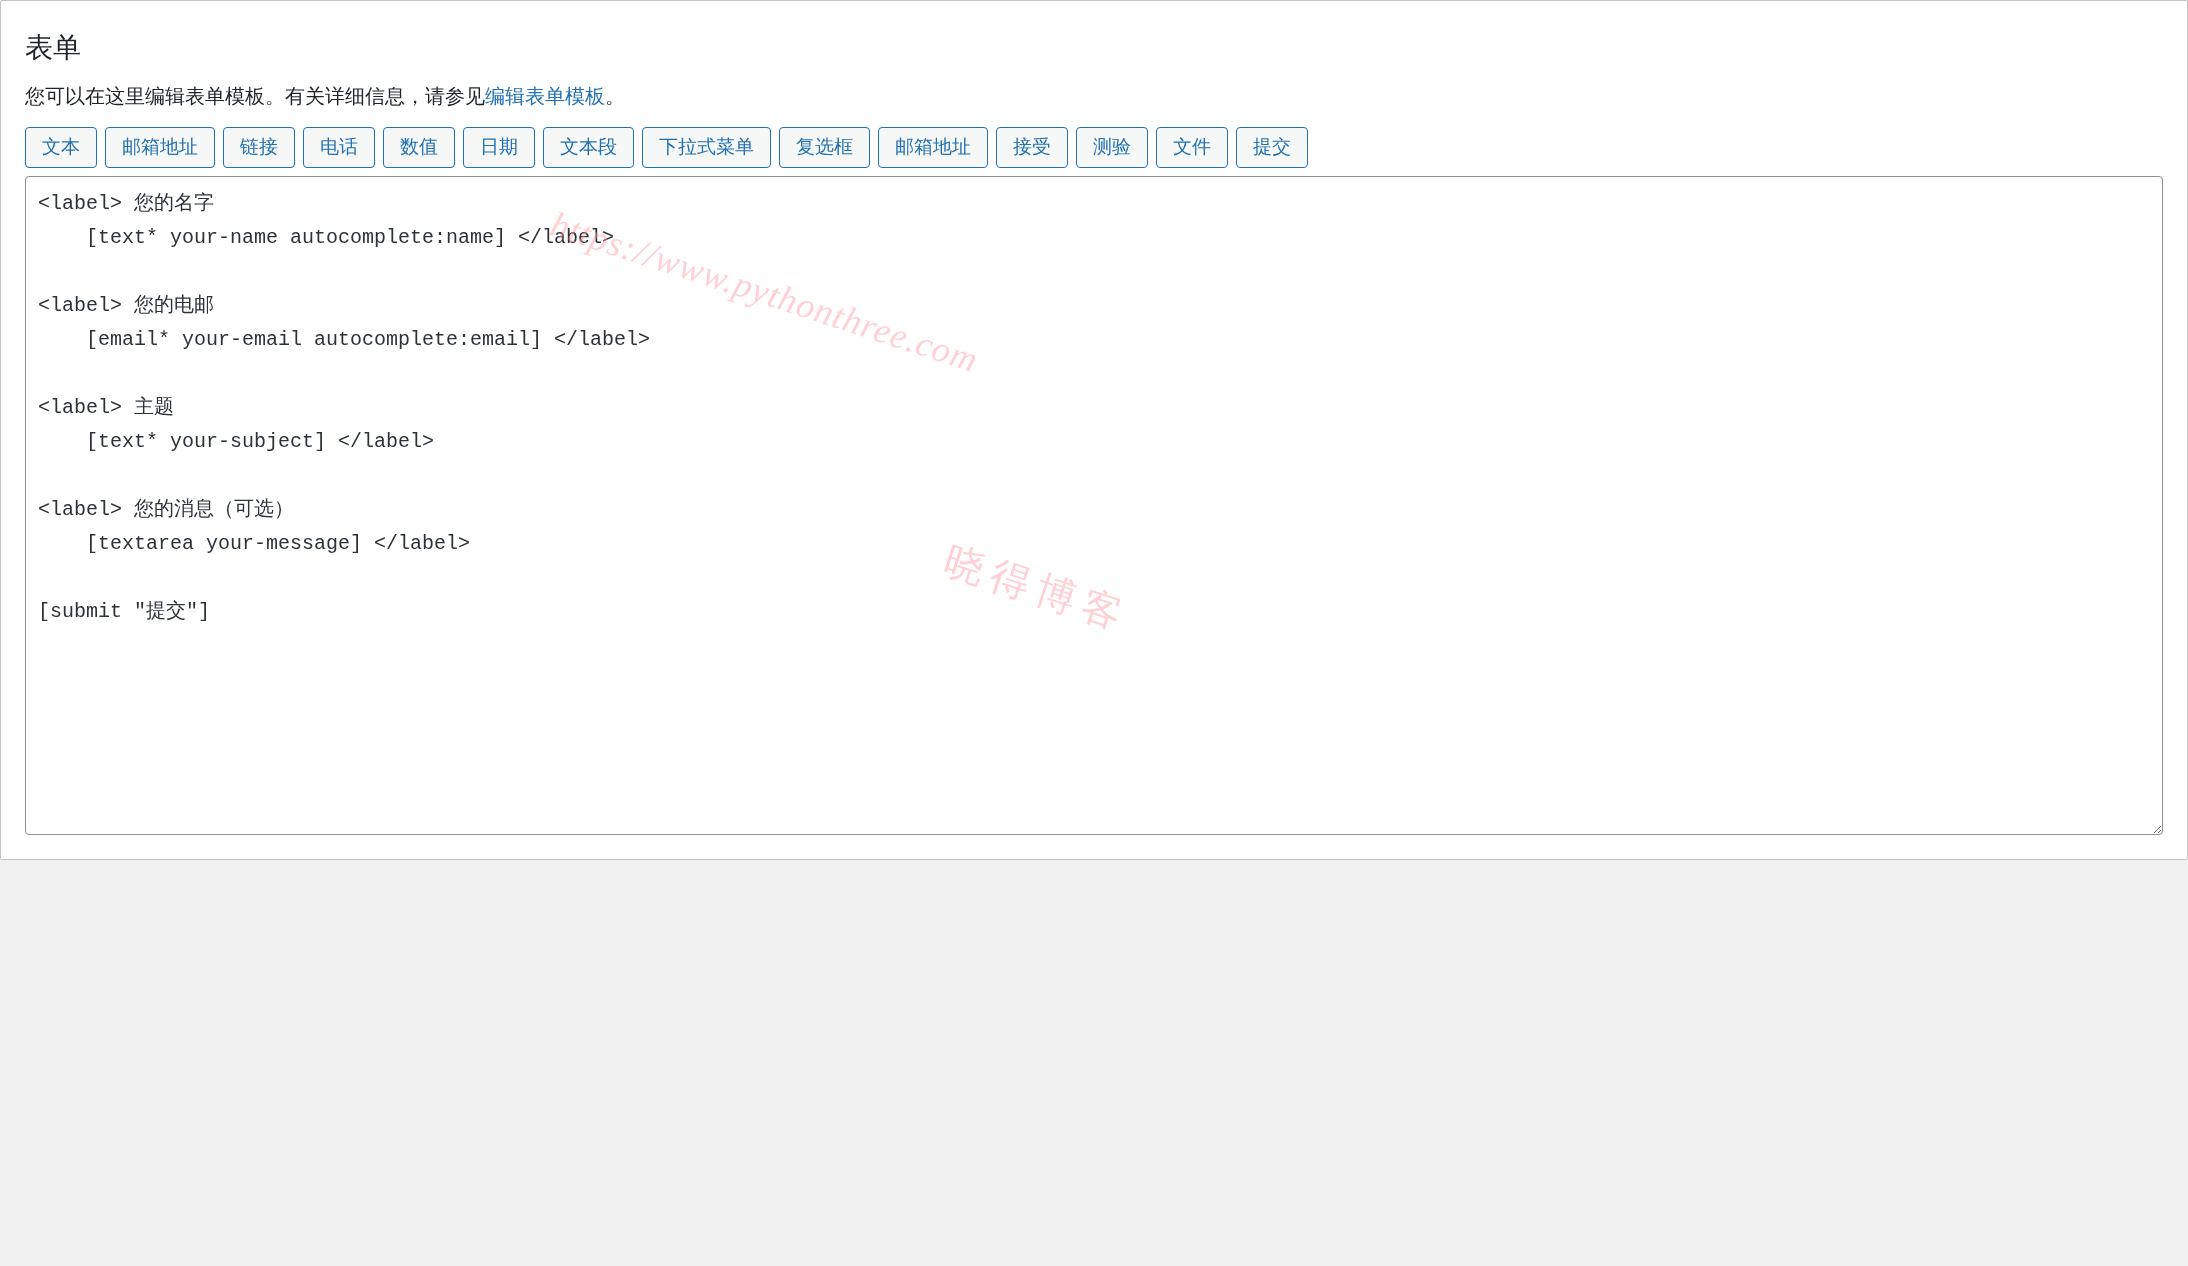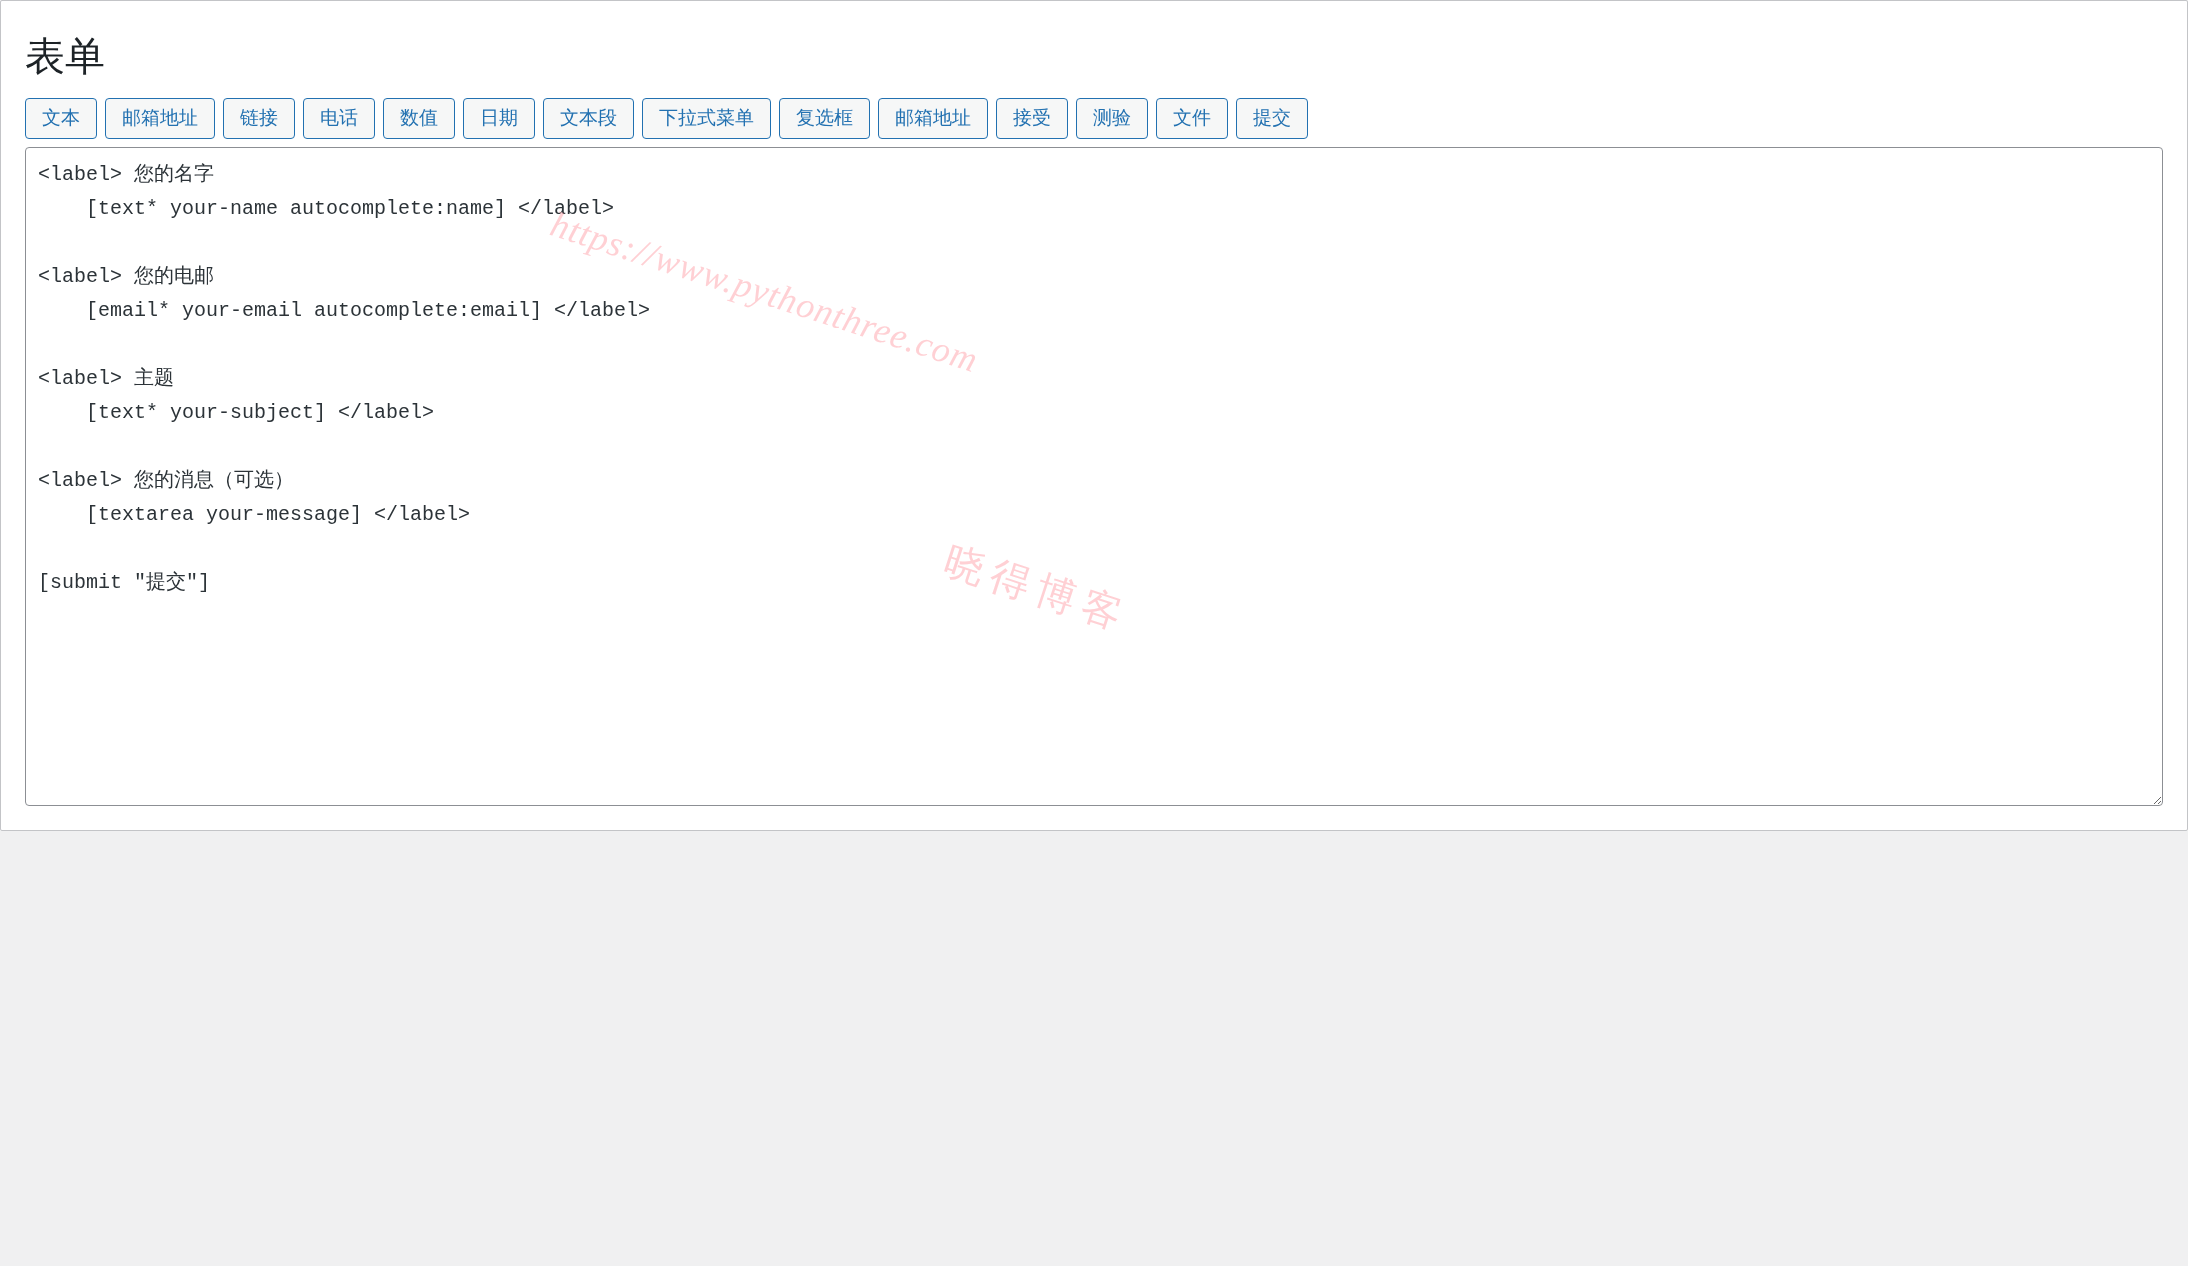--- a/index.html
+++ b/index.html
@@ -14,21 +14,21 @@
     }
     .panel {
       background: #fff;
       border: 1px solid #c3c4c7;
       margin: 0;
       padding: 28px 24px 20px 24px;
       position: relative;
       border-radius: 2px;
     }
     .panel-heading {
-      font-size: 40px;
+      font-size: 28px;
       font-weight: 500;
       color: #1d2327;
       margin-bottom: 14px;
     }
     .panel-description {
       font-size: 20px;
       color: #1d2327;
       margin-bottom: 16px;
       line-height: 1.5;
     }
@@ -92,20 +92,23 @@
       font-family: "PingFang SC", "Hiragino Sans GB", "Microsoft YaHei", sans-serif;
       font-style: normal;
       letter-spacing: 8px;
     }
   </style>
 </head>
 <body>
 
 <div class="panel">
   <h2 class="panel-heading">表单</h2>
+  <p class="panel-description">
+    <span>您可以在这里编辑表单模板。有关详细信息，请参见</span><a href="#">编辑表单模板</a><span>。</span>
+  </p>
   <div class="tag-buttons">
     <button class="tag-button">文本</button>
     <button class="tag-button">邮箱地址</button>
     <button class="tag-button">链接</button>
     <button class="tag-button">电话</button>
     <button class="tag-button">数值</button>
     <button class="tag-button">日期</button>
     <button class="tag-button">文本段</button>
     <button class="tag-button">下拉式菜单</button>
     <button class="tag-button">复选框</button>

